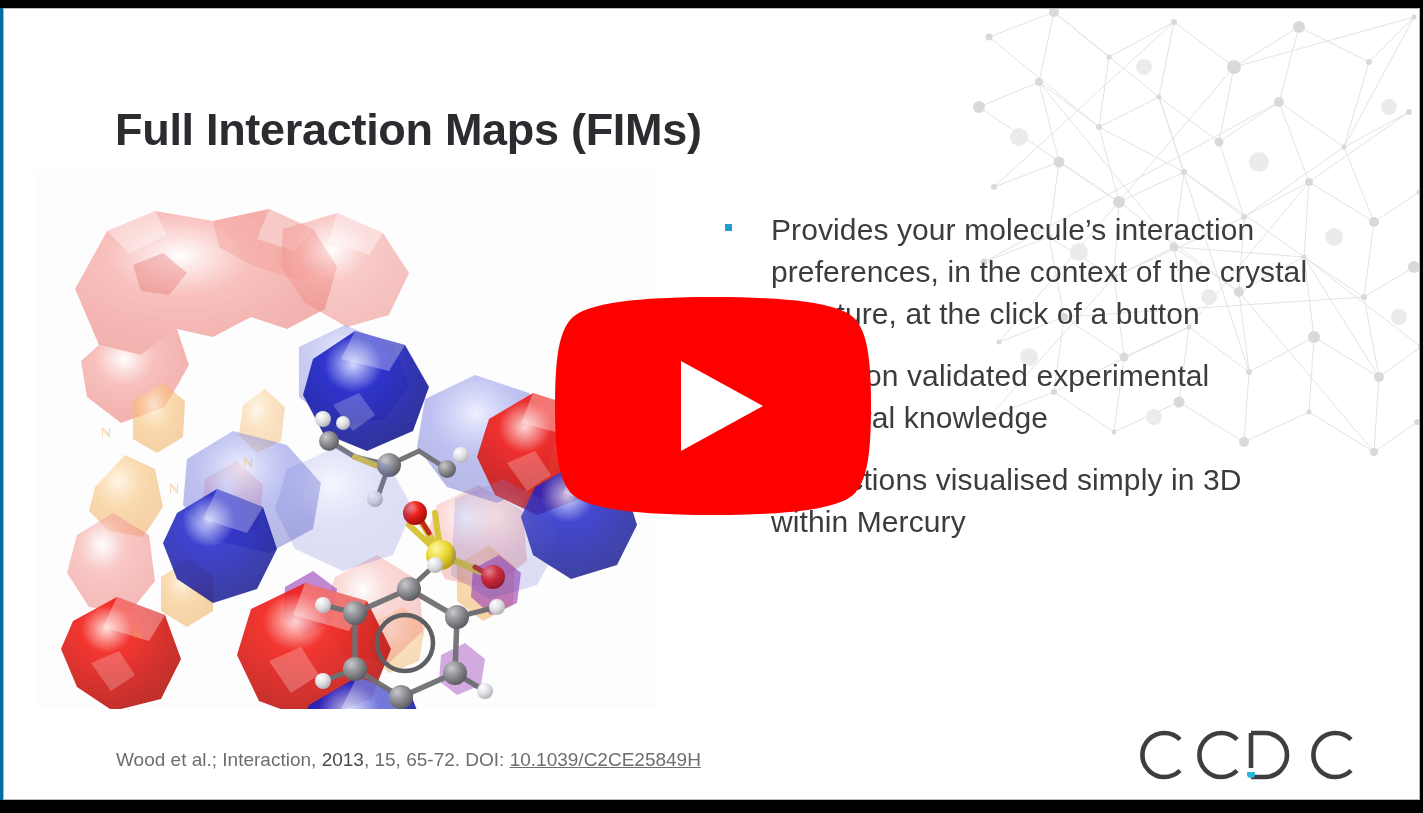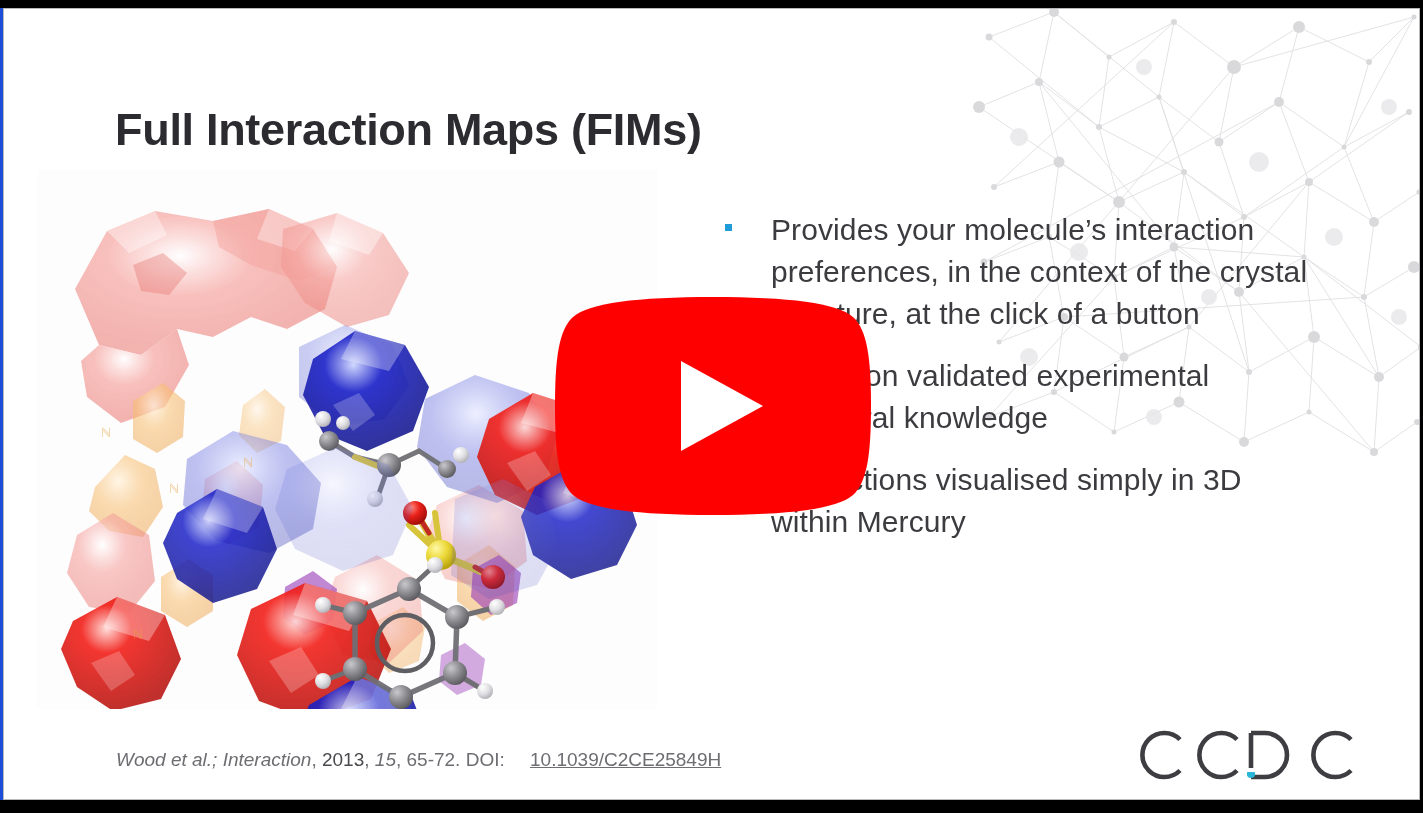--- a/index.html
+++ b/index.html
@@ -6,21 +6,21 @@
   * { margin:0; padding:0; box-sizing:border-box; }
   html,body{
     width:1423px; height:813px; overflow:hidden;
     background:#000;
     font-family:"Liberation Sans", sans-serif;
   }
 
   
   #player{
     position:relative; width:1143px; height:813px;
-    background:#1d4ed8;
+    background:#0369a1;
   }
   #letterbox-top{
     position:absolute; left:0; top:0; width:1423px; height:8px; background:#000;
   }
   #letterbox-bottom{
     position:absolute; left:0; bottom:0; width:1423px; height:13px; background:#000;
   }
   #slide{
     position:absolute; left:3px; top:8px;
     width:1417px; height:792px;
@@ -77,23 +77,23 @@
     width:320px; height:222px;
     cursor:pointer;
   }
   #play-button svg{ width:100%; height:100%; display:block; }
 
   
   #citation{
     position:absolute; left:112px; top:740px;
     font-size:19px; color:#6d6d72; font-weight:300; white-space:nowrap;
   }
-  #citation .cite-italic{ font-style:italic; }
+  #citation .cite-italic{ }
   #citation .cite-bold{ font-weight:normal; color:#4a4a4e; }
-  #citation .cite-doi{ text-decoration:underline;margin-left:20px; }
+  #citation .cite-doi{ text-decoration:underline; }
 
   
   #ccdc-logo{
     position:absolute; right:58px; top:715px;
     width:222px; height:62px;
   }
   #ccdc-logo svg{ width:100%; height:100%; display:block; }
 </style>
 </head>
 <body>

